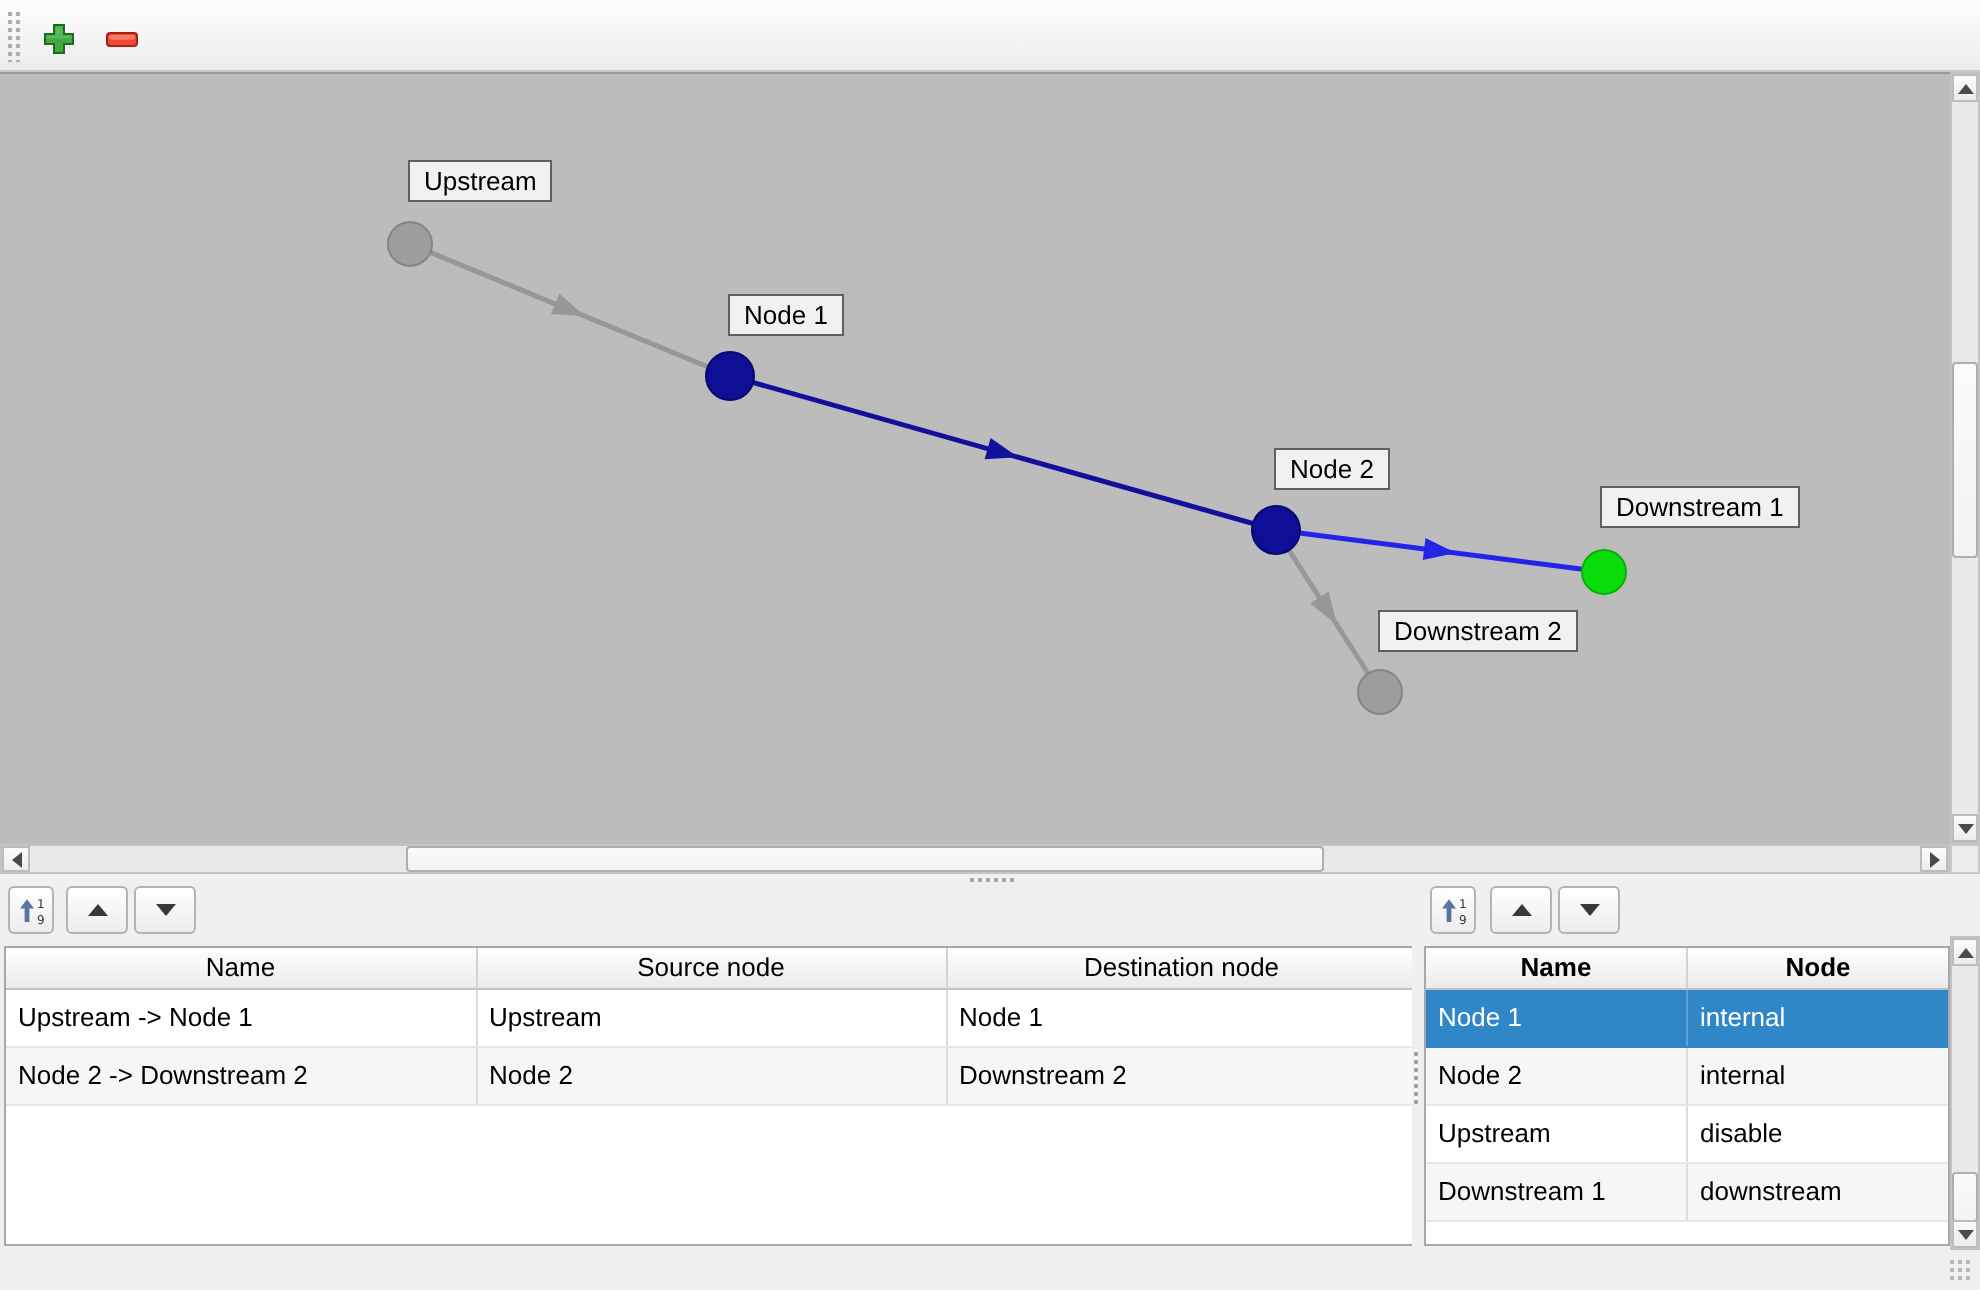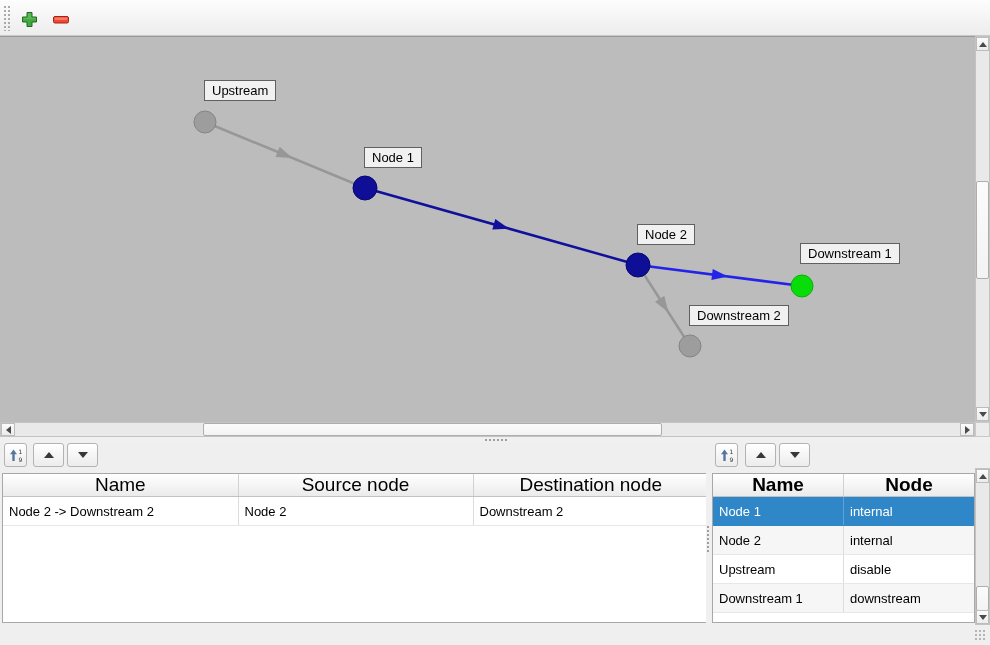--- a/index.html
+++ b/index.html
@@ -101,21 +101,21 @@
   .mini-btn .tri-down { border-left-width:5px; border-right-width:5px; border-top-width:6px; border-top-color:#383838; }
   
   .table-wrap {
     position:absolute; top:473px; height:150px; background:#fff;
     border:1px solid #a8a8a8; overflow:hidden;
   }
   #left-table-wrap  { left:2px;   width:707px; }
   #right-table-wrap { left:712px; width:263px; }
   table { border-collapse:collapse; width:100%; table-layout:fixed; }
   th {
-    height:20px; font-weight:normal; text-align:center; font-size:19px;
+    height:20px; font-weight:normal; text-align:center; font-size:13px;
     background:linear-gradient(#ffffff,#ebebeb);
     border-bottom:1px solid #c2c2c2; border-right:1px solid #d2d2d2;
     overflow:hidden; white-space:nowrap;
   }
   th:last-child { border-right:none;text-align:center; }
   .bold-header th { font-weight:bold; }
   td {
     height:29px; padding:0 6px; font-size:13px;
     border-right:1px solid #dcdcdc; border-bottom:1px solid #e7e7e7;
     overflow:hidden; white-space:nowrap; background:#fff;
@@ -229,20 +229,25 @@
     <table>
       <thead>
           <tr>
             <th>Name</th>
             <th>Source node</th>
             <th>Destination node</th>
           </tr>
         </thead>
       <tbody>
           <tr>
+            <td>Upstream -&gt; Node 1</td>
+            <td>Upstream</td>
+            <td>Node 1</td>
+          </tr>
+          <tr>
             <td>Node 2 -&gt; Downstream 2</td>
             <td>Node 2</td>
             <td>Downstream 2</td>
           </tr>
         </tbody>
     </table>
   </div>
 
   <div id="v-splitter">
       <div class="dots"></div>

